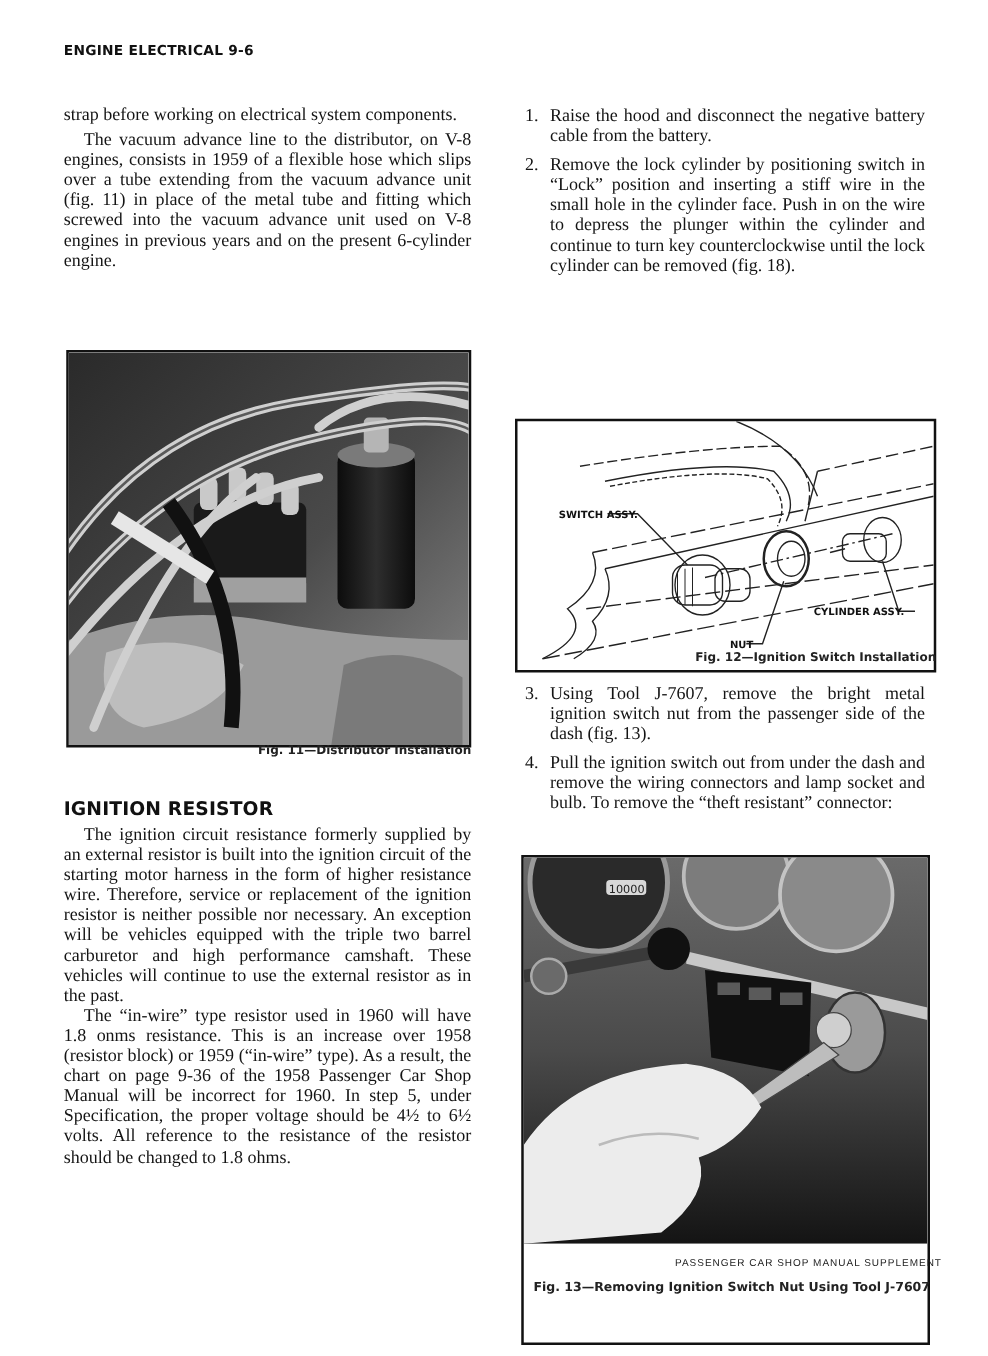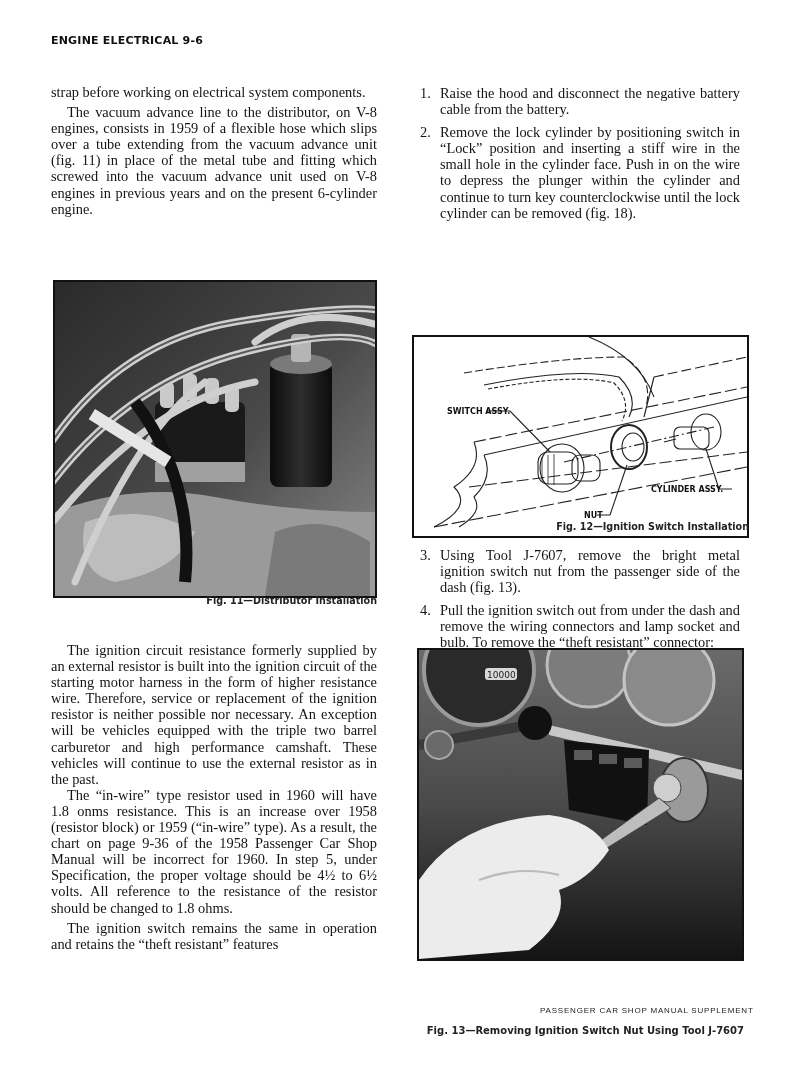--- a/index.html
+++ b/index.html
@@ -77,23 +77,23 @@
     </g>
 
     <path d="M80 120 Q140 200 130 300" fill="none" stroke="#111" stroke-width="12"></path>
 
     <rect x="30" y="150" width="90" height="12" fill="#e6e6e6" transform="rotate(32 75 156)"></rect>
   </svg>
 </div>
 <div class="caption" style="left:53px; top:595px; width:324px;">Fig. 11—Distributor Installation</div>
 
 <div class="col col-left" style="top:638px;">
+  <h2>IGNITION RESISTOR</h2>
   <p class="indent" style="margin-top:4px;">The ignition circuit resistance formerly supplied by an external resistor is built into the ignition circuit of the starting motor harness in the form of higher resistance wire. Therefore, service or replacement of the ignition resistor is neither possible nor necessary. An exception will be vehicles equipped with the triple two barrel carburetor and high performance camshaft. These vehicles will continue to use the external resistor as in the past.</p>
   <p class="indent">The “in-wire” type resistor used in 1960 will have 1.8 onms resistance. This is an increase over 1958 (resistor block) or 1959 (“in-wire” type). As a result, the chart on page 9-36 of the 1958 Passenger Car Shop Manual will be incorrect for 1960. In step 5, under Specification, the proper voltage should be 4½ to 6½ volts. All reference to the resistance of the resistor should be changed to 1.8 ohms.</p>
-  <p class="indent" style="margin-top:4px;">The ignition switch remains the same in operation and retains the “theft resistant” features</p>
 </div>
 
 <div class="col col-right" style="top:78px;">
   <div class="step" style="margin-top:7px;">
     <span class="num">1.</span>
     <span>Raise the hood and disconnect the negative battery cable from the battery.</span>
   </div>
   <div class="step" style="margin-top:7px;">
     <span class="num">2.</span>
     <span>Remove the lock cylinder by positioning switch in “Lock” position and inserting a stiff wire in the small hole in the cylinder face. Push in on the wire to depress the plunger within the cylinder and continue to turn key counterclockwise until the lock cylinder can be removed (fig. 18).</span>
@@ -146,21 +146,21 @@
   <div class="step">
     <span class="num">3.</span>
     <span>Using Tool J-7607, remove the bright metal ignition switch nut from the passenger side of the dash (fig. 13).</span>
   </div>
   <div class="step" style="margin-top:7px;">
     <span class="num">4.</span>
     <span>Pull the ignition switch out from under the dash and remove the wiring connectors and lamp socket and bulb. To remove the “theft resistant” connector:</span>
   </div>
 </div>
 
-<div class="fig" style="left:417px; top:648px; width:327px; height:313px;">
+<div class="fig" style="left:417px; top:684px; width:327px; height:392px;">
   <svg width="323" height="309" viewBox="0 0 323 309">
     <defs>
       <linearGradient id="dash" x1="0" y1="0" x2="0" y2="1">
         <stop offset="0" stop-color="#6a6a6a"></stop>
           <stop offset="0.5" stop-color="#4a4a4a"></stop>
           <stop offset="1" stop-color="#141414"></stop>
       </linearGradient>
     </defs>
     <rect width="323" height="309" fill="url(#dash)"></rect>
 

